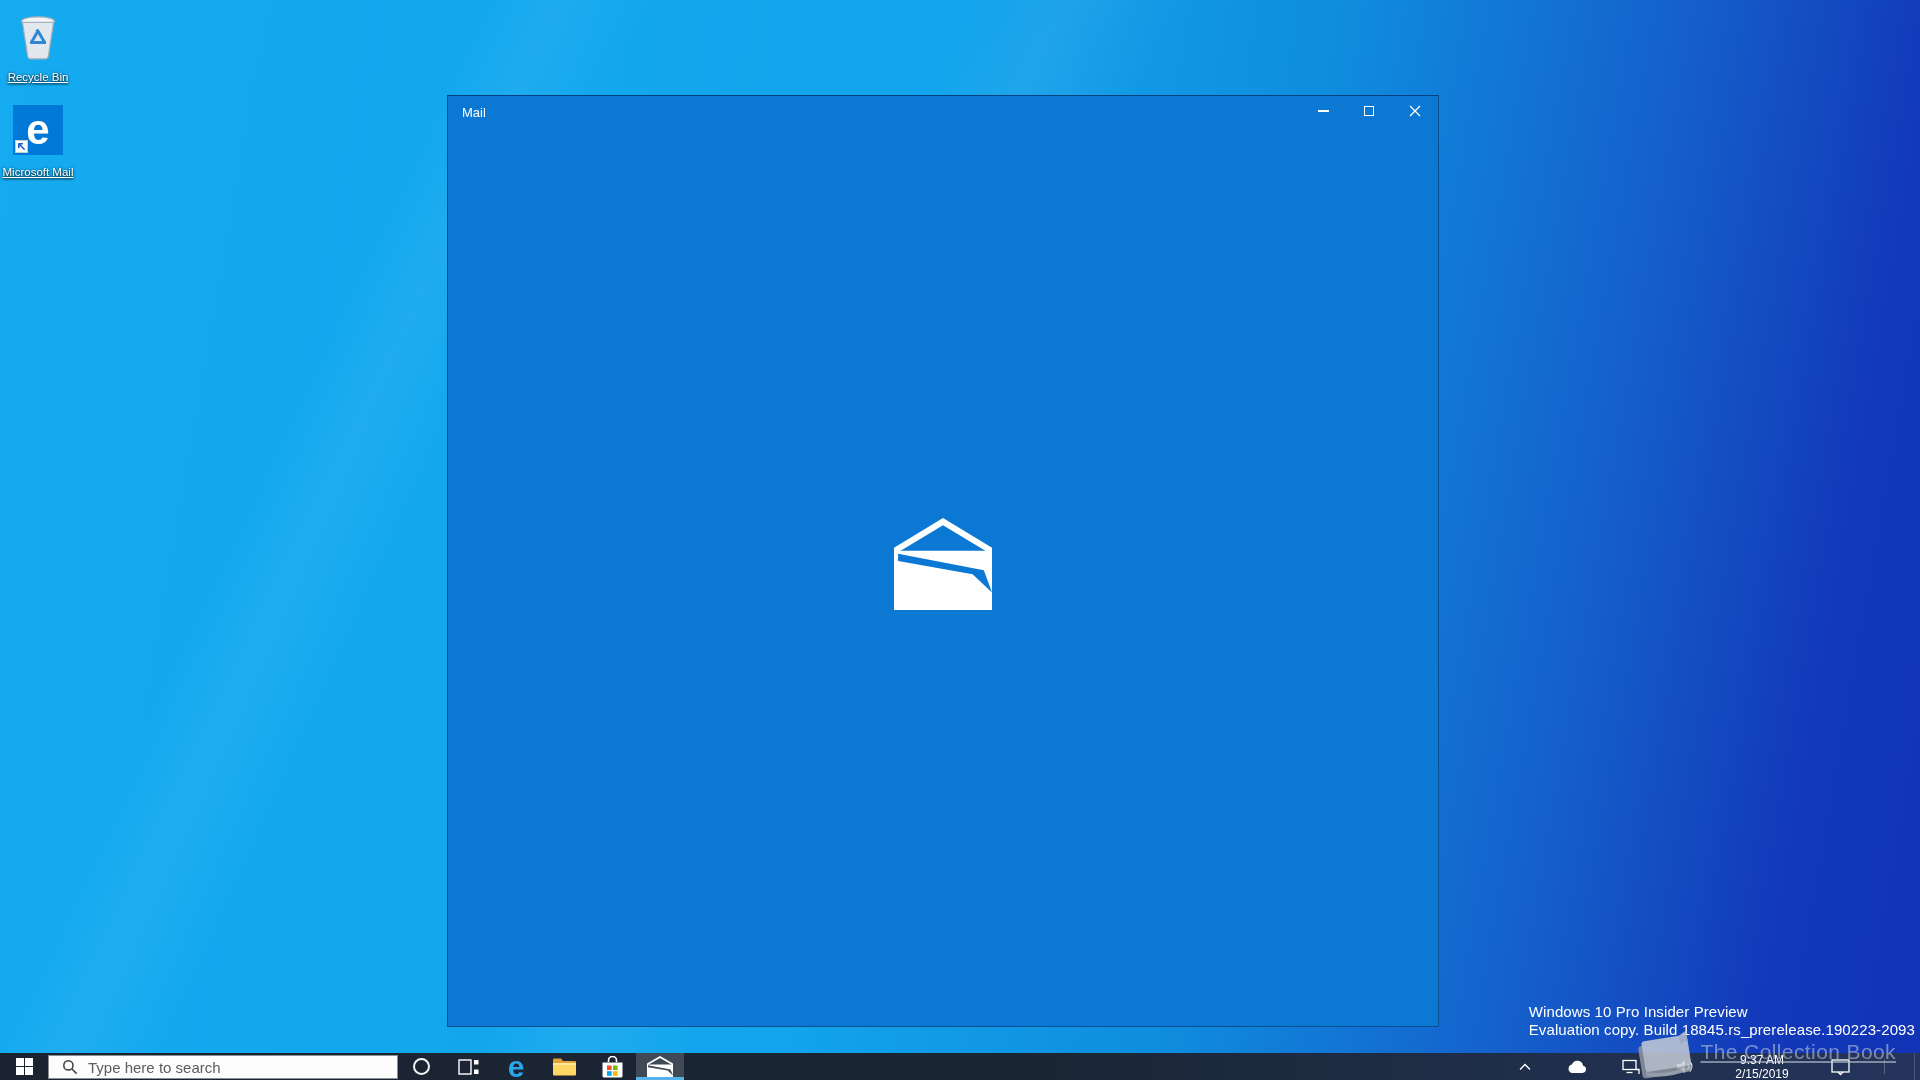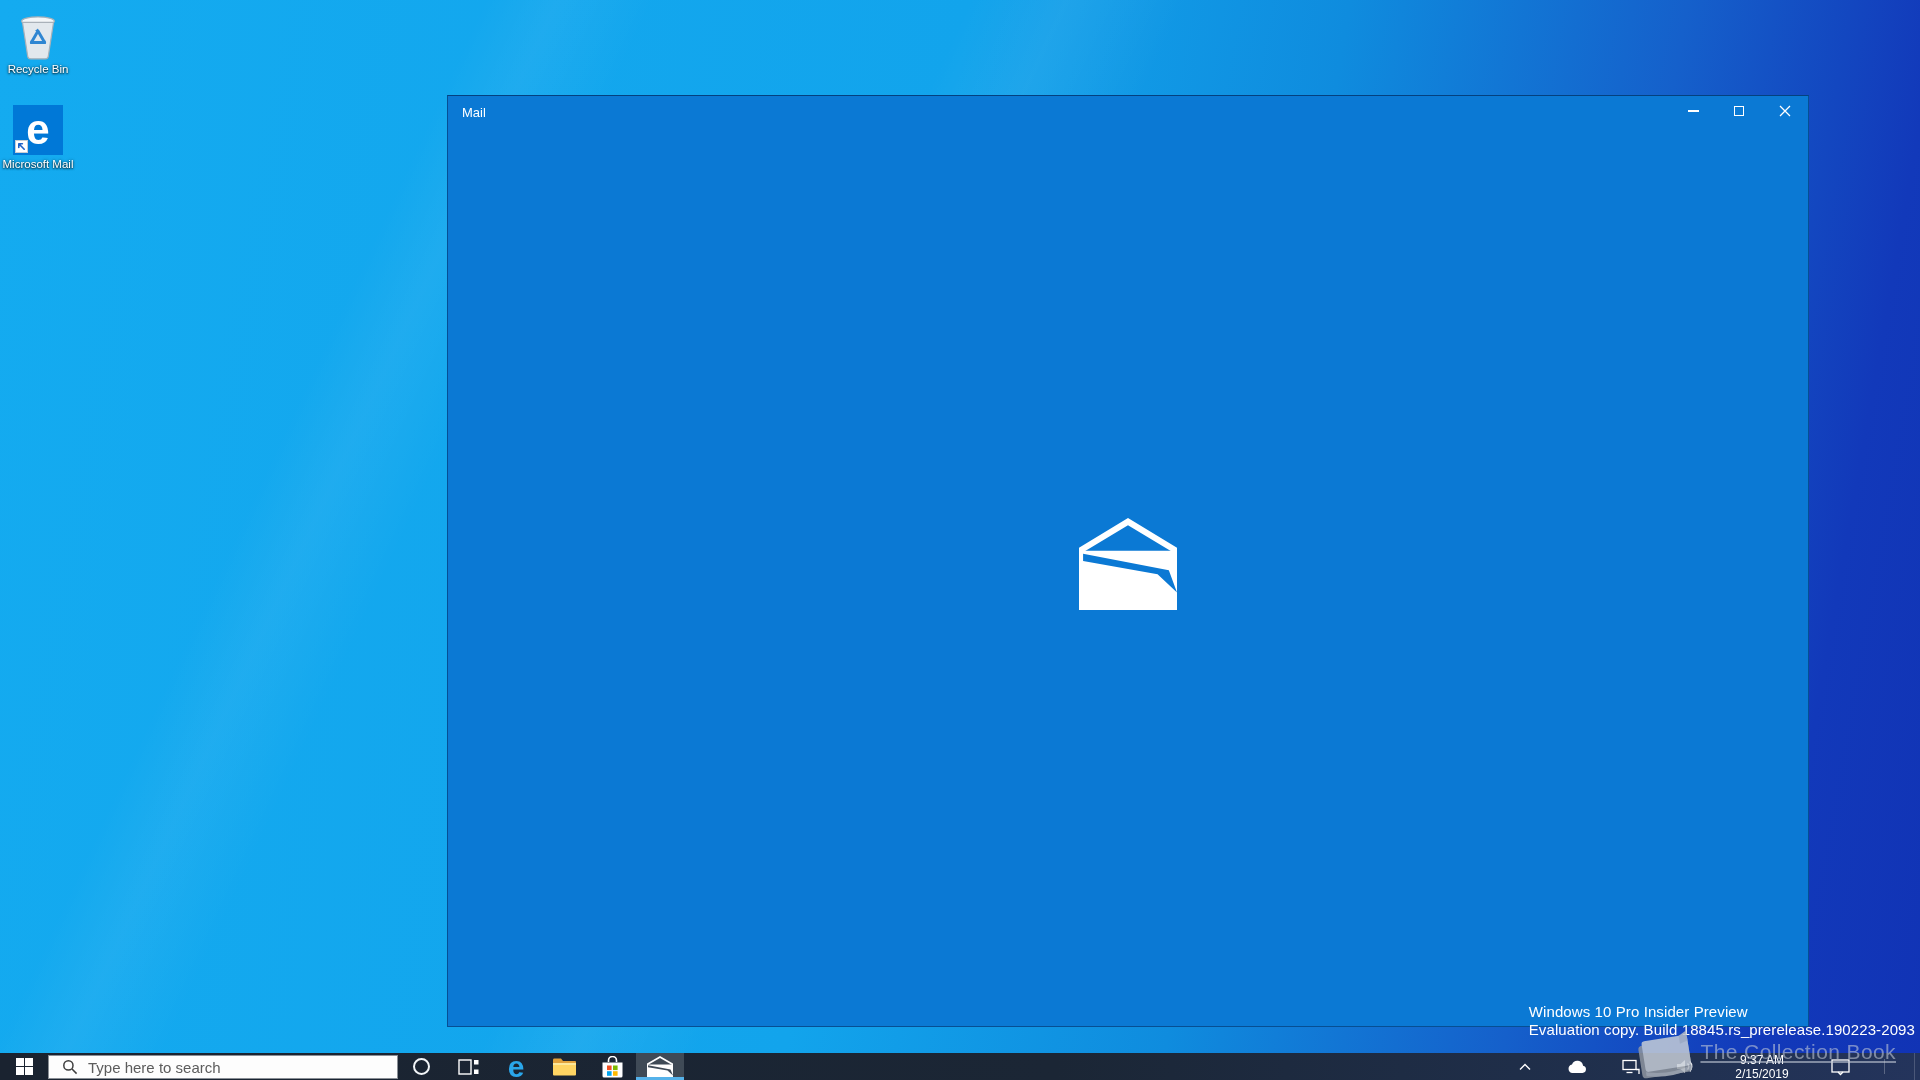--- a/index.html
+++ b/index.html
@@ -11,38 +11,39 @@
     background:linear-gradient(100deg,#14abf0 0%,#12a4ec 46%,#0f8cde 64%,#1560cb 80%,#1239ba 92%,#1133b5 100%);
   }
   .beam { position:absolute; inset:0; pointer-events:none; }
   .beam1 { background:linear-gradient(115deg, transparent 40%, rgba(255,255,255,0.06) 44%, transparent 49%); }
   .beam2 { background:linear-gradient(115deg, transparent 20%, rgba(255,255,255,0.05) 23%, transparent 27%); }
 
   
   .desk-icon { position:absolute; width:74px; text-align:center; cursor:default; }
   .desk-icon .glyph { display:flex; justify-content:center; align-items:flex-end; height:52px; }
   .desk-icon .lbl {
-    margin-top:3px; font-size:11.5px; line-height:12.5px; color:#fff;
+    margin-top:11px; font-size:11.5px; line-height:12.5px; color:#fff;
     text-shadow:0 1px 2px rgba(0,0,0,.85), 0 0 3px rgba(0,0,0,.5);
+    text-decoration:underline;
   }
   .icon-recycle { left:1px; top:8px; }
   .icon-edge   { left:1px; top:103px; }
   .edge-tile {
     position:relative; width:50px; height:50px; background:#0078d7;
     display:flex; align-items:center; justify-content:center;
     color:#fff; font-size:42px; font-weight:bold; line-height:46px;
   }
   .shortcut-overlay {
     position:absolute; left:2px; bottom:2px; width:13px; height:13px;
     background:#fff; border:1px solid #c8cdd2; display:flex; align-items:center; justify-content:center;
   }
 
   
   .mail-window {
-    position:absolute; left:447px; top:95px; width:1362px; height:932px;
+    position:absolute; left:447px; top:95px; width:992px; height:932px;
     background:#0b79d4; border:1px solid rgba(0,30,70,.45); border-top:1px solid rgba(0,20,60,.55);
     display:flex; flex-direction:column;
   }
   .titlebar { position:relative; height:32px; flex:0 0 32px; display:flex; align-items:center; }
   .title-text { margin-left:14px; font-size:13px; color:#fff; }
   .win-controls { position:absolute; right:0; top:0; height:30px; display:flex; }
   .win-btn { width:46px; height:30px; display:flex; align-items:center; justify-content:center; }
   .glyph-min { width:11px; height:1.5px; background:#fff; }
   .glyph-max { width:10px; height:10px; border:1.2px solid #fff; }
   .win-body { flex:1; display:flex; align-items:center; justify-content:center; }

